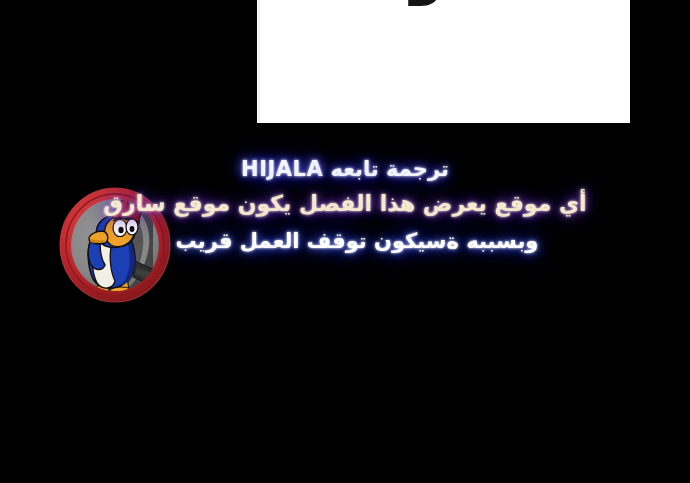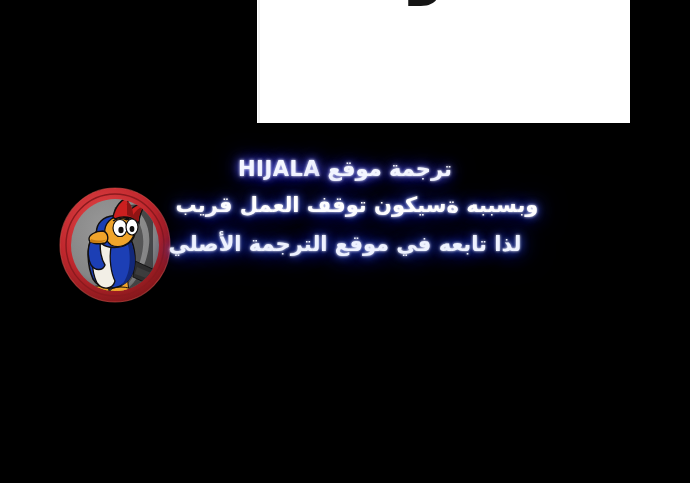--- a/index.html
+++ b/index.html
@@ -194,18 +194,18 @@
 
         <path d="M46 44 C38 44 32 48 32 52 C32 56 40 58 48 56 C52 54 52 46 46 44 Z" fill="#f0a42a" stroke="#120f0f" stroke-width="1.4"></path>
         <path d="M34 52 C40 54 46 54 50 52 C46 56 38 57 33 55 Z" fill="#c87c12"></path>
       </g>
 
       <ellipse cx="58" cy="58" rx="55" ry="57" fill="none" stroke="#e0554f" stroke-width="1.2" opacity="0.55"></ellipse>
     </svg>
   </div>
 
   <div id="credits">
-    <span class="credit-line line-title">ترجمة موقع HIJALA</span>
+    <span class="credit-line line-title">ترجمة تابعه HIJALA</span>
+    <span class="credit-line line-warn">أي موقع يعرض هذا الفصل يكون موقع سارق</span>
     <span class="credit-line line-notice">وبسببه ةسيكون توقف العمل  قريب</span>
-    <span class="credit-line line-follow">لذا تابعه في موقع  الترجمة الأصلي</span>
   </div>
 
 </div>
 
 </body></html>

